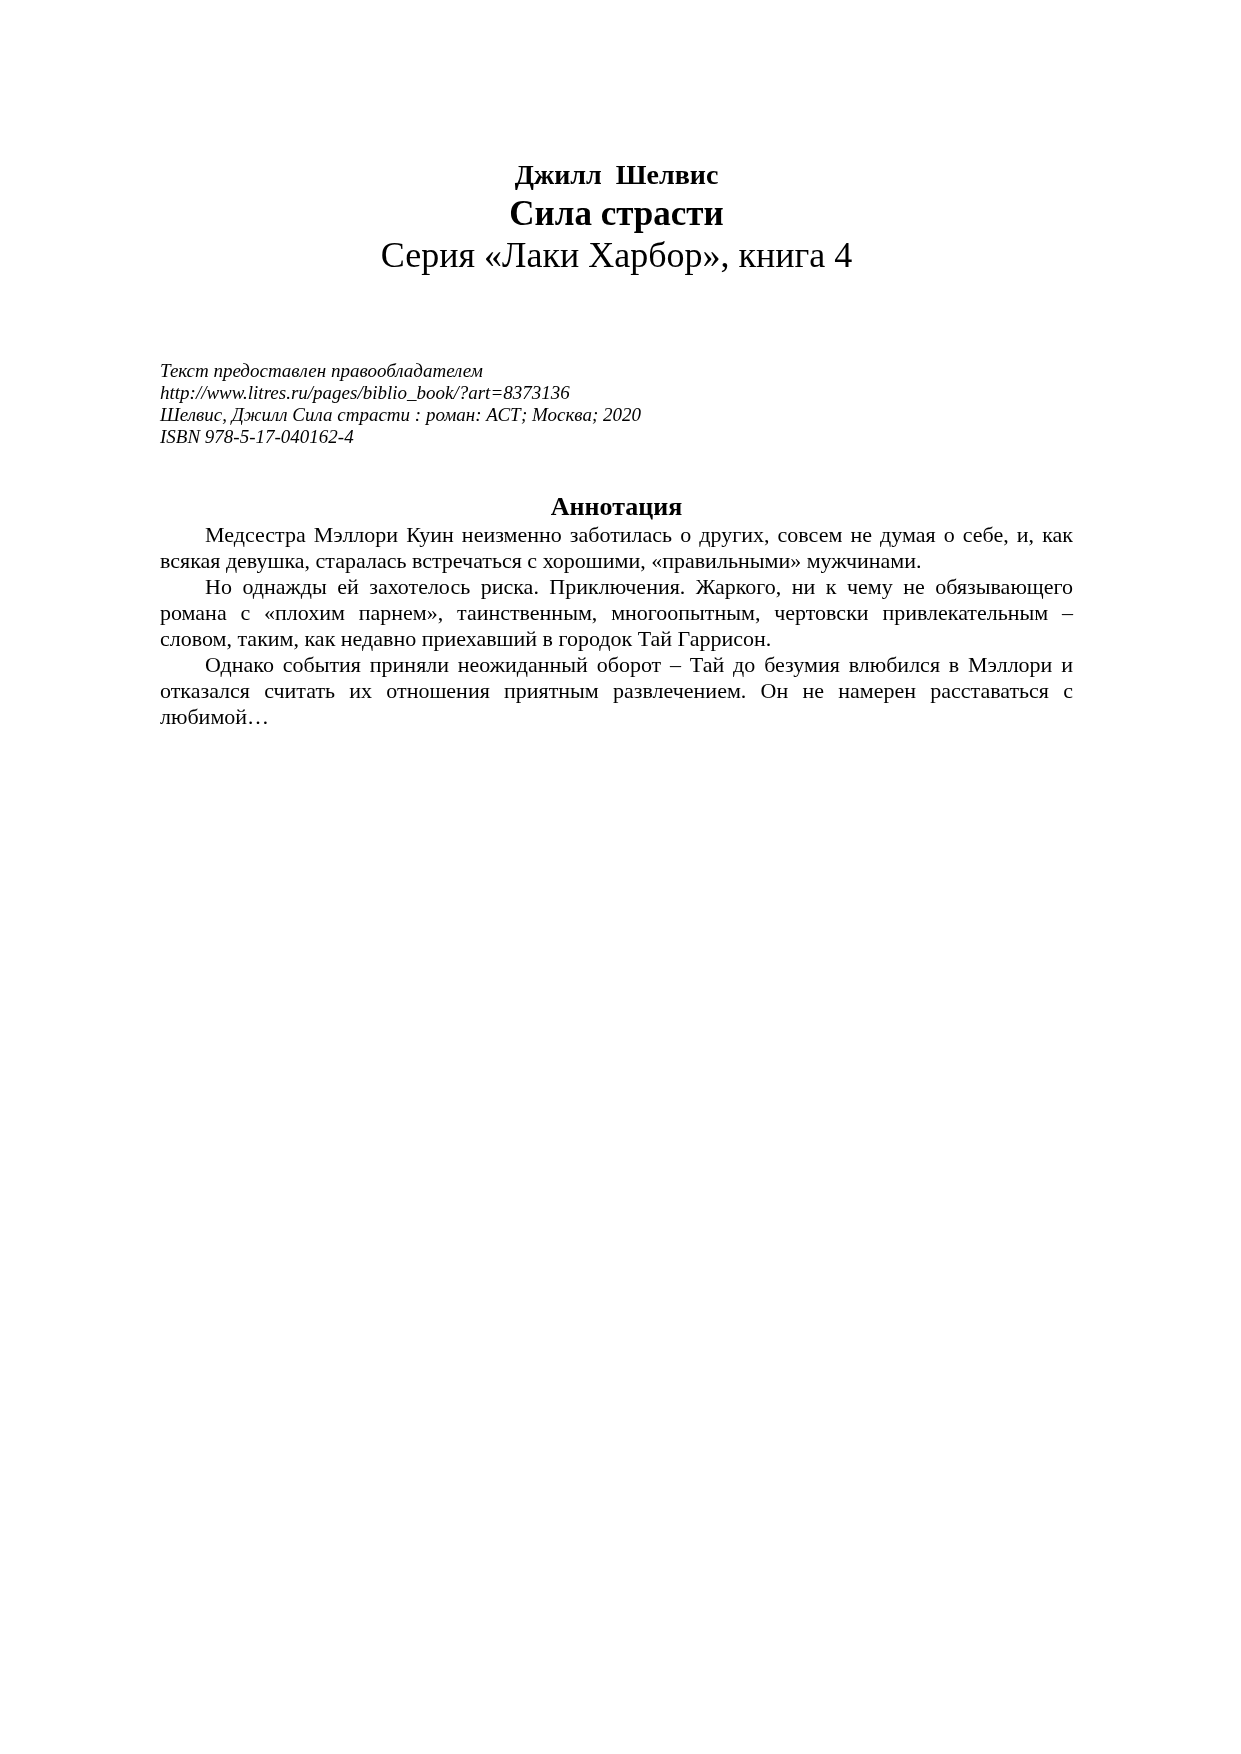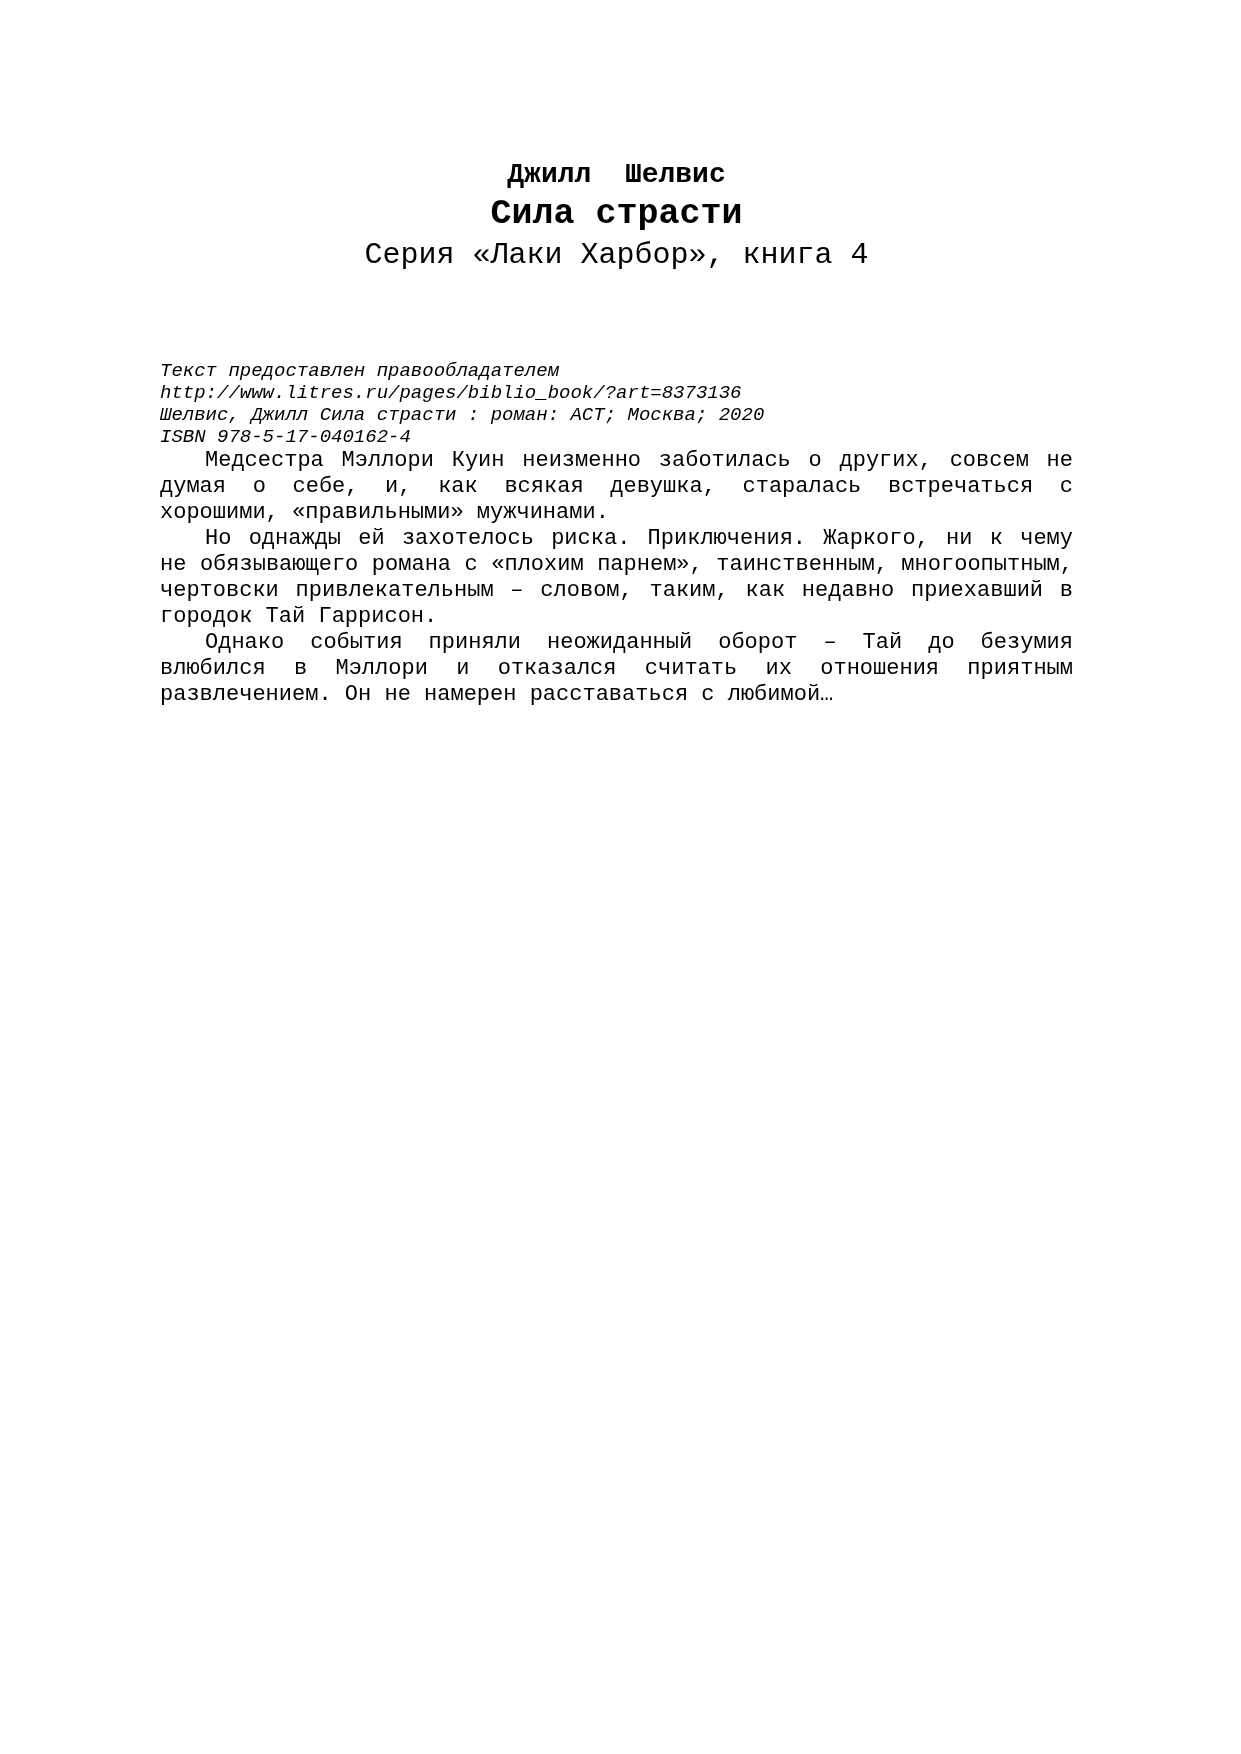--- a/index.html
+++ b/index.html
@@ -6,41 +6,41 @@
     margin: 0;
     padding: 0;
     background: #ffffff;
   }
   .page {
     position: relative;
     width: 1241px;
     height: 1754px;
     background: #ffffff;
     color: #000000;
-    font-family: Liberation Mono, monospace;
+    font-family: Liberation Serif, serif;
     overflow: hidden;
     box-sizing: border-box;
     padding: 158px 168px 0 160px; 
   }
   .title-block {
     text-align: center;
   }
   .book-author {
     font-size: 28px;
     font-weight: bold;
     line-height: 34px;
     white-space: pre-wrap;
   }
   .book-title {
     font-size: 35px;
     font-weight: bold;
     line-height: 44px;
   }
   .book-series {
-    font-size: 30px;
+    font-size: 36px;
     font-weight: normal;
     line-height: 38px;
   }
   .publication-info {
     margin-top: 86px;
     text-align: left;
     font-style: italic;
     font-size: 19px;
     line-height: 22px;
   }
@@ -72,20 +72,21 @@
     <div class="book-series">Серия «Лаки Харбор», книга 4</div>
   </div>
 
   <div class="publication-info">
     <div>Текст предоставлен правообладателем</div>
     <div>http://www.litres.ru/pages/biblio_book/?art=8373136</div>
     <div>Шелвис, Джилл Сила страсти : роман: АСТ; Москва; 2020</div>
     <div>ISBN 978-5-17-040162-4</div>
   </div>
 
+  <div class="annotation-heading">Аннотация</div>
 
   <div class="annotation-body">
     <p>Медсестра Мэллори Куин неизменно заботилась о других, совсем не думая о себе, и, как всякая девушка, старалась встречаться с хорошими, «правильными» мужчинами.</p>
     <p>Но однажды ей захотелось риска. Приключения. Жаркого, ни к чему не обязывающего романа с «плохим парнем», таинственным, многоопытным, чертовски привлекательным – словом, таким, как недавно приехавший в городок Тай Гаррисон.</p>
     <p>Однако события приняли неожиданный оборот – Тай до безумия влюбился в Мэллори и отказался считать их отношения приятным развлечением. Он не намерен расставаться с любимой…</p>
   </div>
 
 </div>
 
 </body></html>

